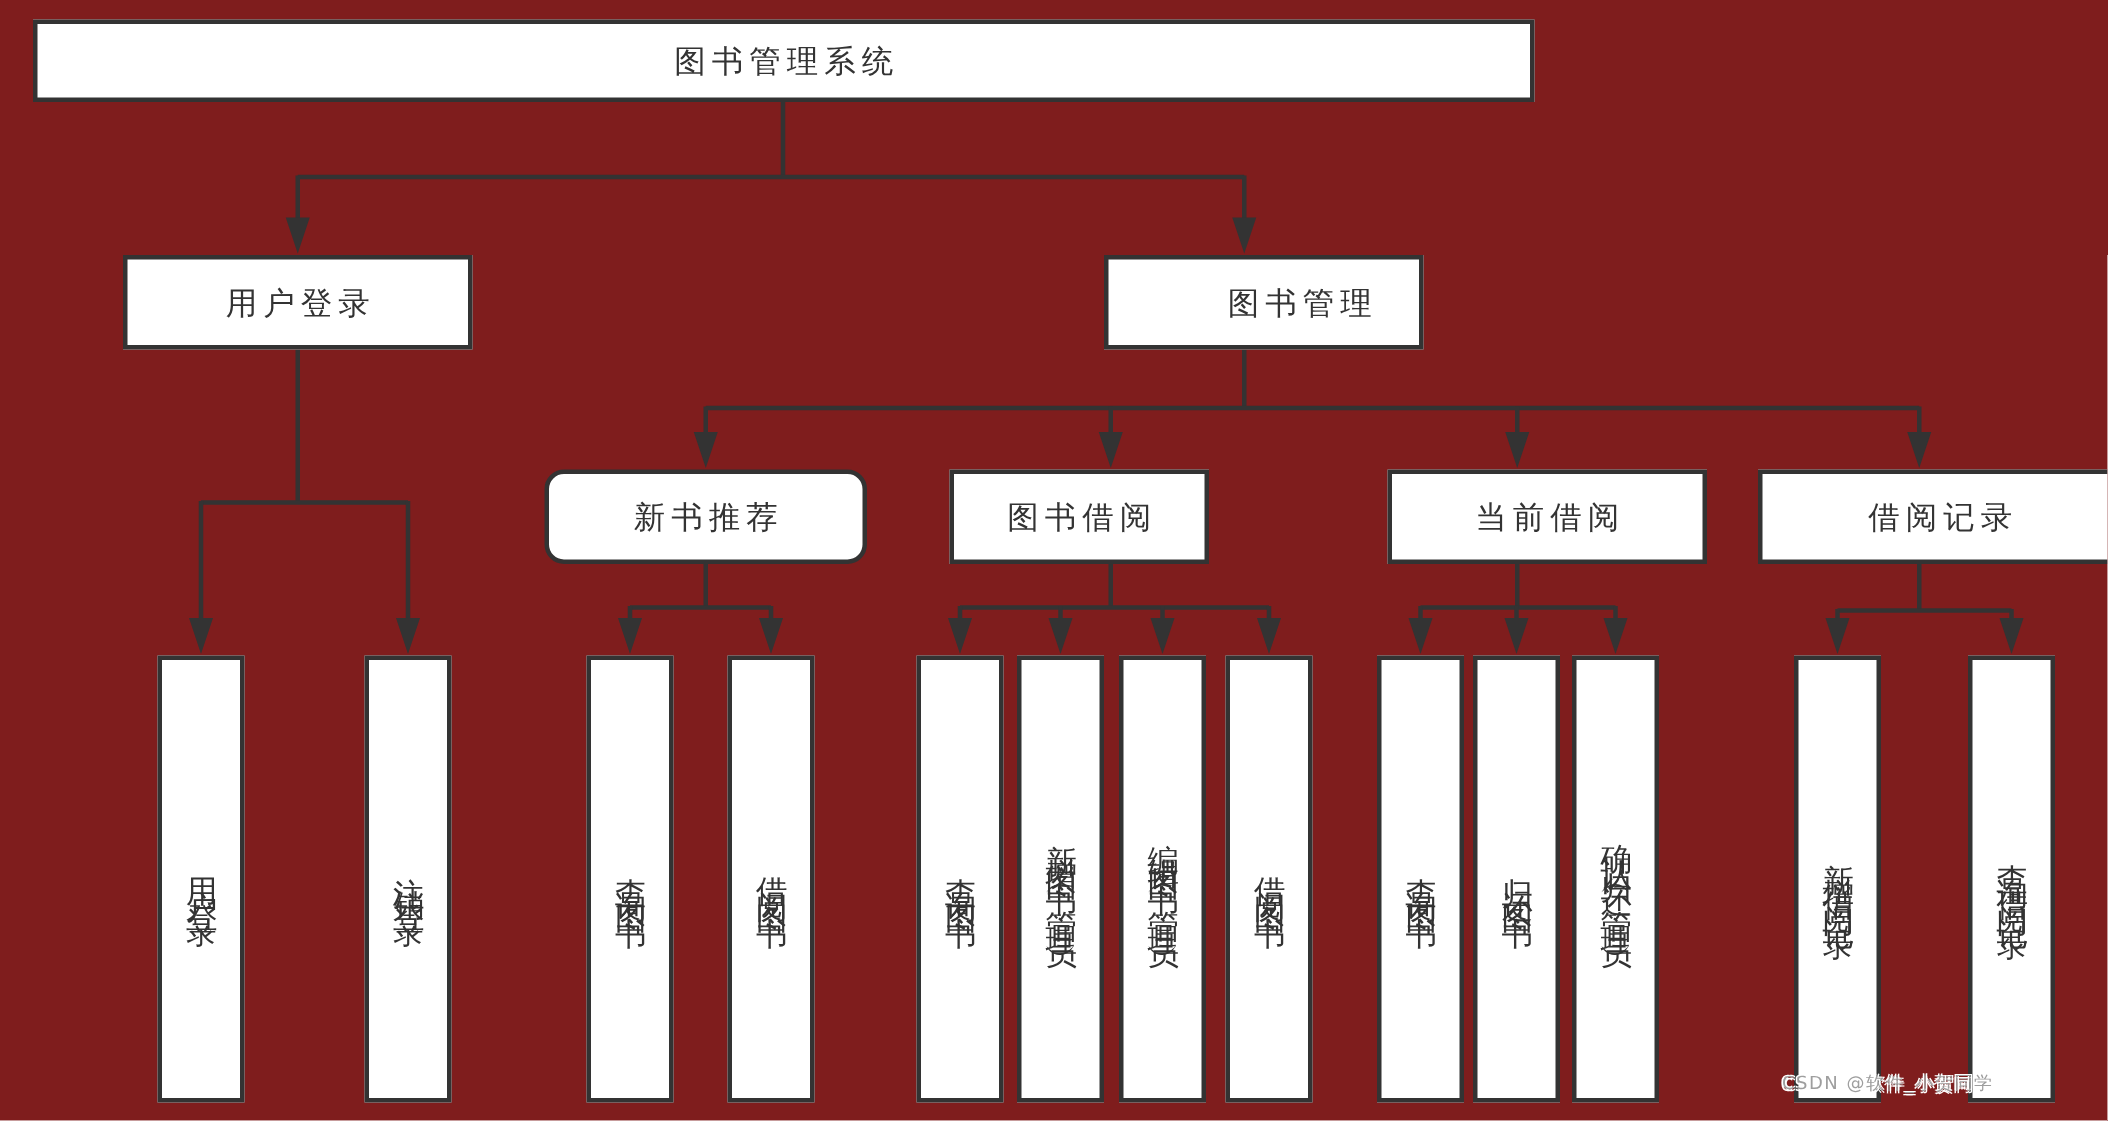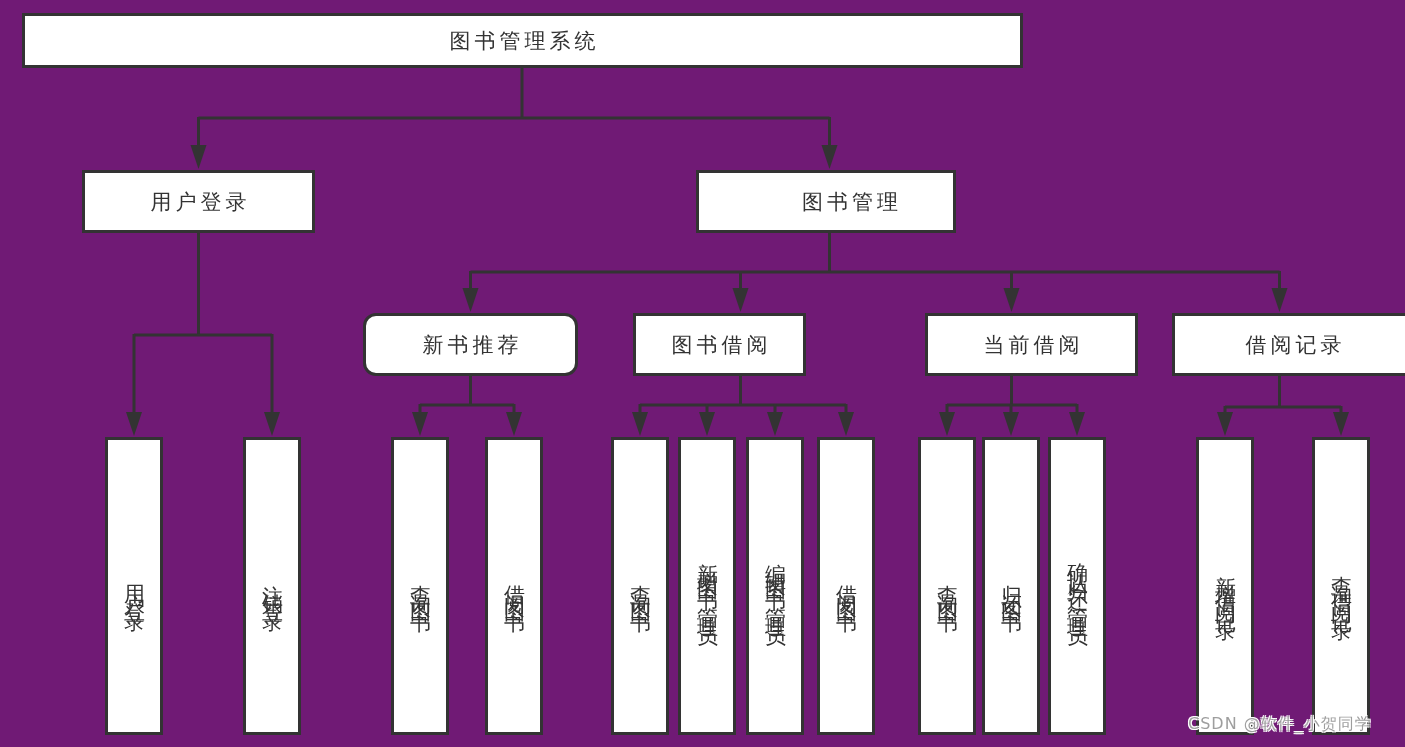--- a/index.html
+++ b/index.html
@@ -5,21 +5,21 @@
   html, body {
     margin: 0;
     padding: 0;
     background: #ffffff;
     font-family: "DejaVu Sans", "Liberation Sans", sans-serif;
   }
   .stage {
     position: relative;
     width: 1405px;
     height: 747px;
-    background: #701a75;
+    background: #7f1d1d;
     overflow: hidden;
   }
   .wires {
     position: absolute;
     left: 0; top: 0;
     width: 1405px;
     height: 747px;
   }
   .node {
     position: absolute;
@@ -47,21 +47,21 @@
     font-size: 21px;
     writing-mode: vertical-rl;
     letter-spacing: 9px;
     line-height: 1;
     overflow: hidden;
   }
   .watermark {
     position: absolute;
     left: 1188px;
     top: 714px;
-    font-size: 16px;
+    font-size: 12px;
     letter-spacing: 1px;
     color: #9e9e9e;
     text-shadow: 1px 1px 0 #ffffff, -1px -1px 0 #ffffff, 1px -1px 0 #ffffff, -1px 1px 0 #ffffff;
     white-space: nowrap;
   }
 </style>
 </head>
 <body>
 
 <div class="stage">
@@ -124,21 +124,21 @@
     <line x1="1225" y1="407" x2="1341" y2="407"></line>
     <line x1="1225" y1="406" x2="1225" y2="414"></line>
     <polygon points="1217,412 1233,412 1225,436" stroke="none"></polygon>
     <line x1="1341" y1="406" x2="1341" y2="414"></line>
     <polygon points="1333,412 1349,412 1341,436" stroke="none"></polygon>
   </svg>
 
   <div class="node" style="left:22px; top:13px; width:1001px; height:55px;">图书管理系统</div>
 
   <div class="node" style="left:82px; top:170px; width:233px; height:63px;">用户登录</div>
-  <div class="node" style="left:696px; top:170px; width:260px; height:63px;padding-left:48px;">图书管理</div>
+  <div class="node" style="left:736px; top:170px; width:213px; height:63px;padding-left:48px;">图书管理</div>
 
   <div class="node" style="left:363px; top:313px; width:215px; height:63px;border-radius:13px;">新书推荐</div>
   <div class="node" style="left:633px; top:313px; width:173px; height:63px;font-family:Liberation Mono, monospace;">图书借阅</div>
   <div class="node" style="left:905px; top:313px; width:213px; height:63px;margin-left:20px;">当前借阅</div>
   <div class="node" style="left:1172px; top:313px; width:243px; height:63px;text-align:center;">借阅记录</div>
 
   <div class="leaf" style="left:105px; top:437px; width:58px; height:298px;">用户登录</div>
   <div class="leaf" style="left:243px; top:437px; width:58px; height:298px;">注销登录</div>
 
   <div class="leaf" style="left:391px; top:437px; width:58px; height:298px;">查询图书</div>

